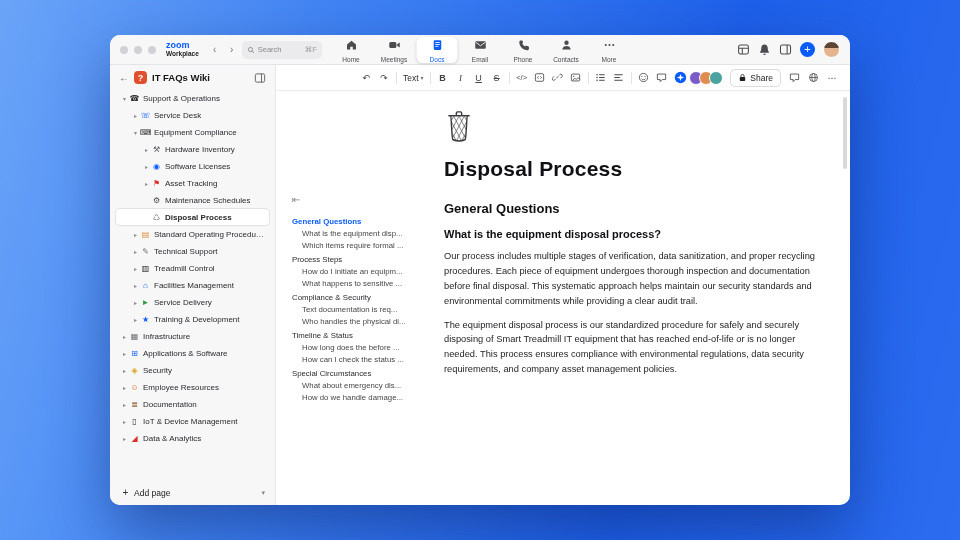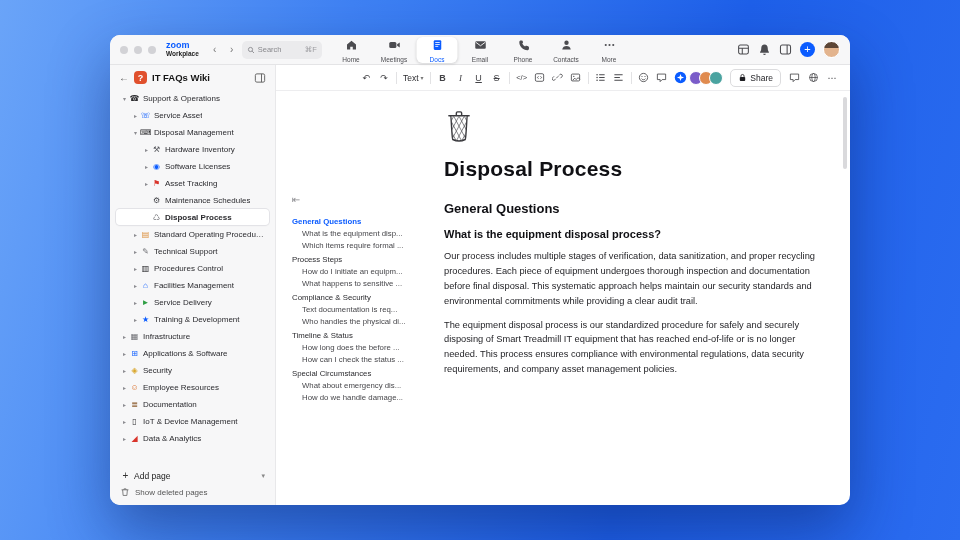--- a/index.html
+++ b/index.html
@@ -241,26 +241,26 @@
       </div>
       <div class="tree">
           <div class="trow" style="padding-left: 4px;">
             <span class="tchev">▾</span>
             <span class="ticon" style="color: rgb(43, 43, 46);">☎</span>
             <span class="tlabel">Support &amp; Operations</span>
           </div>
           <div class="trow" style="padding-left: 15px;">
             <span class="tchev">▸</span>
             <span class="ticon" style="color: rgb(11, 92, 255);">☏</span>
-            <span class="tlabel">Service Asset</span>
+            <span class="tlabel">Service Desk</span>
           </div>
           <div class="trow" style="padding-left: 15px;">
             <span class="tchev">▾</span>
             <span class="ticon" style="color: rgb(43, 43, 46);">⌨</span>
-            <span class="tlabel">Disposal Management</span>
+            <span class="tlabel">Equipment Compliance</span>
           </div>
           <div class="trow" style="padding-left: 26px;">
             <span class="tchev">▸</span>
             <span class="ticon" style="color: rgb(85, 86, 92);">⚒</span>
             <span class="tlabel">Hardware Inventory</span>
           </div>
           <div class="trow" style="padding-left: 26px;">
             <span class="tchev">▸</span>
             <span class="ticon" style="color: rgb(11, 92, 255);">◉</span>
             <span class="tlabel">Software Licenses</span>
@@ -286,21 +286,21 @@
             <span class="tlabel">Standard Operating Procedures</span>
           </div>
           <div class="trow" style="padding-left: 15px;">
             <span class="tchev">▸</span>
             <span class="ticon" style="color: rgb(118, 119, 124);">✎</span>
             <span class="tlabel">Technical Support</span>
           </div>
           <div class="trow" style="padding-left: 15px;">
             <span class="tchev">▸</span>
             <span class="ticon" style="color: rgb(43, 43, 46);">▥</span>
-            <span class="tlabel">Procedures Control</span>
+            <span class="tlabel">Treadmill Control</span>
           </div>
           <div class="trow" style="padding-left: 15px;">
             <span class="tchev">▸</span>
             <span class="ticon" style="color: rgb(11, 92, 255);">⌂</span>
             <span class="tlabel">Facilities Management</span>
           </div>
           <div class="trow" style="padding-left: 15px;">
             <span class="tchev">▸</span>
             <span class="ticon" style="color: rgb(46, 158, 68);">►</span>
             <span class="tlabel">Service Delivery</span>
@@ -344,28 +344,20 @@
             <span class="tchev">▸</span>
             <span class="ticon" style="color: rgb(217, 52, 43);">◢</span>
             <span class="tlabel">Data &amp; Analytics</span>
           </div>
         </div>
       <div class="side-foot">
         <div class="addrow">
           <span class="addplus">+</span>
           <span class="addlabel">Add page</span>
           <span class="addchev">▾</span>
-        </div>
-        <div class="delrow">
-          <span class="delicon">
-              <svg viewBox="0 0 16 16" fill="none" stroke="currentColor" stroke-width="1.3">
-                <path d="M2.5 4.5h11M6.3 4.5V3h3.4v1.5M4.2 4.5l.8 9h6l.8-9"></path>
-              </svg>
-            </span>
-          <span class="dellabel">Show deleted pages</span>
         </div>
       </div>
     </div>
 
     <div class="content">
       <div class="etoolbar">
         <div class="et-left">
           <span class="etb">↶</span>
           <span class="etb">↷</span>
           <span class="et-divider"></span>

